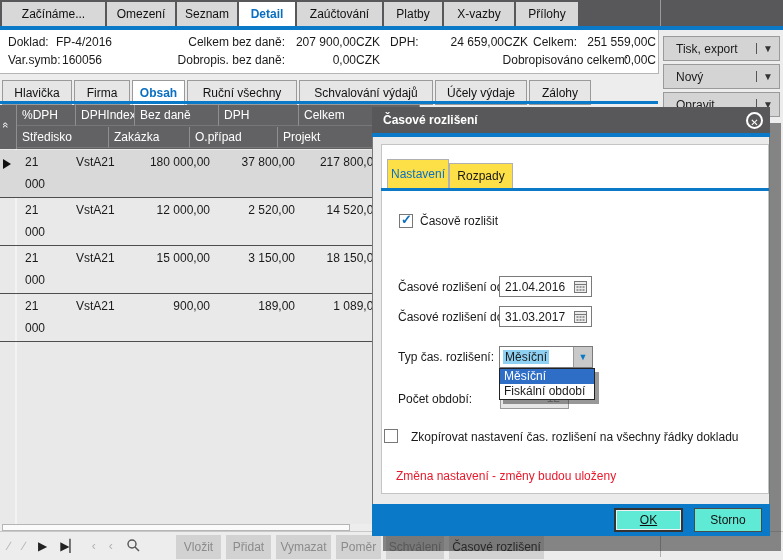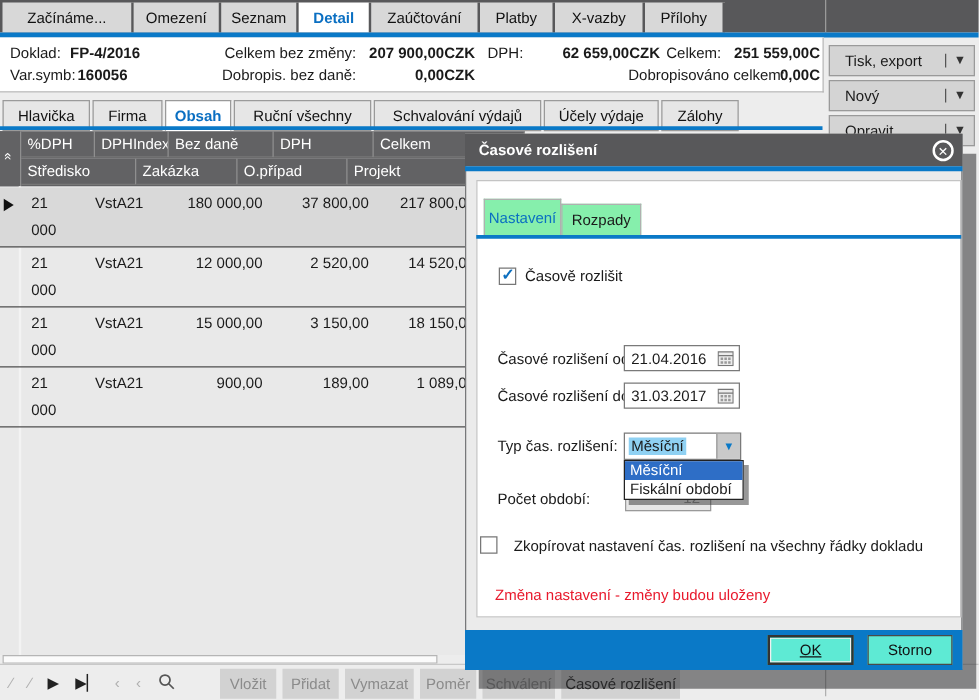--- a/index.html
+++ b/index.html
@@ -12,21 +12,21 @@
   .ttab{position:absolute;top:2px;height:24px;background:#d8d8d8;color:#111;
         display:flex;align-items:center;justify-content:center;border-right:2px solid #58585a;}
   .ttab.active{background:#ffffff;color:#0a6fc2;font-weight:bold;}
   .blue-line{position:absolute;left:0;top:26px;width:783px;height:4px;background:#0a79c7;}
   .topbar-div{position:absolute;left:660px;top:0;width:1px;height:26px;background:#9a9a9a;}
 
   
   .hdr{position:absolute;left:0;top:30px;width:658px;height:43px;background:#ffffff;
        border-bottom:1px solid #b5b5b5;border-right:1px solid #b5b5b5;}
   .hdr span{position:absolute;white-space:nowrap;}
-  .b{font-weight:bold;}
+  .b{font-weight:normal;}
 
   
   .rp-btn{position:absolute;left:663px;width:117px;height:25px;background:#d4d4d4;
           border:1px solid #9a9a9a;display:flex;align-items:center;box-sizing:border-box;}
   .rp-label{flex:1;padding-left:12px;}
   .rp-arrow{width:22px;text-align:center;border-left:1px solid #555;color:#333;font-size:10px;}
 
   
   .stab{position:absolute;top:80px;height:25px;background:#e6e6e6;color:#111;
         border:1px solid #9a9a9a;display:flex;align-items:center;justify-content:center;box-sizing:border-box;}
@@ -64,21 +64,21 @@
   
   .dialog{position:absolute;left:372px;top:107px;width:398px;height:428px;background:#ebebeb;
           z-index:10;box-shadow:11px 16px 0 rgba(45,45,48,0.55);border:1px solid #77787a;box-sizing:border-box;}
   .dlg-title{position:absolute;left:-1px;top:-1px;width:398px;height:26px;background:#58585a;color:#fff;
              font-weight:bold;line-height:26px;padding-left:11px;box-sizing:border-box;}
   .dlg-close{position:absolute;right:6px;top:4px;width:17px;height:17px;border:2px solid #fff;
              border-radius:50%;color:#fff;font-size:10px;line-height:17px;text-align:center;box-sizing:border-box;}
   .dlg-blue{position:absolute;left:-1px;top:25px;width:398px;height:4px;background:#0a79c7;}
   .dlg-panel{position:absolute;left:8px;top:36px;width:388px;height:350px;background:#fff;
              border:1px solid #c4c4c4;box-sizing:border-box;}
-  .dtab{position:absolute;background:#86efac;border:1px solid #b0b0b0;border-bottom:none;
+  .dtab{position:absolute;background:#fde047;border:1px solid #b0b0b0;border-bottom:none;
         display:flex;align-items:center;justify-content:center;box-sizing:border-box;}
   .dtab.active{color:#0a6fc2;}
   .dtab-blue{position:absolute;left:8px;top:80px;width:388px;height:3px;background:#0a79c7;z-index:2;}
   .cb{position:absolute;width:14px;height:14px;background:#fff;border:1px solid #777;box-sizing:border-box;}
   .cb.checked::after{content:"✓";position:absolute;left:1px;top:-3px;color:#0d6fbf;font-weight:bold;font-size:13px;}
   .dlbl{position:absolute;white-space:nowrap;}
   .dinput{position:absolute;background:#fff;border:1px solid #7a7a7a;box-sizing:border-box;
           display:flex;align-items:center;}
   .dinput .val{flex:1;padding-left:5px;}
   .cal{width:15px;margin-right:2px;display:flex;align-items:center;}
@@ -115,24 +115,24 @@
     <div class="ttab" style="left:384px;width:58px;">Platby</div>
     <div class="ttab" style="left:444px;width:70px;">X-vazby</div>
     <div class="ttab" style="left:516px;width:62px;">Přílohy</div>
     <div class="topbar-div"></div>
   </div>
   <div class="blue-line"></div>
 
   <div class="hdr">
     <span style="left:8px;top:5px;">Doklad:</span>
     <span class="b" style="left:56px;top:5px;">FP-4/2016</span>
-    <span style="right:373px;top:5px;">Celkem bez změny:</span>
+    <span style="right:373px;top:5px;">Celkem bez daně:</span>
     <span class="b" style="right:278px;top:5px;">207 900,00CZK</span>
     <span style="left:390px;top:5px;">DPH:</span>
-    <span class="b" style="right:130px;top:5px;">62 659,00CZK</span>
+    <span class="b" style="right:130px;top:5px;">24 659,00CZK</span>
     <span style="left:533px;top:5px;">Celkem:</span>
     <span class="b" style="right:2px;top:5px;text-align:right;">251 559,00C</span>
     <span style="left:8px;top:23px;">Var.symb:</span>
     <span class="b" style="left:62px;top:23px;">160056</span>
     <span style="right:373px;top:23px;">Dobropis. bez daně:</span>
     <span class="b" style="right:278px;top:23px;">0,00CZK</span>
     <span style="right:30px;top:23px;padding-left:44px;">Dobropisováno celkem:</span>
     <span class="b" style="right:2px;top:23px;">0,00C</span>
   </div>
 

